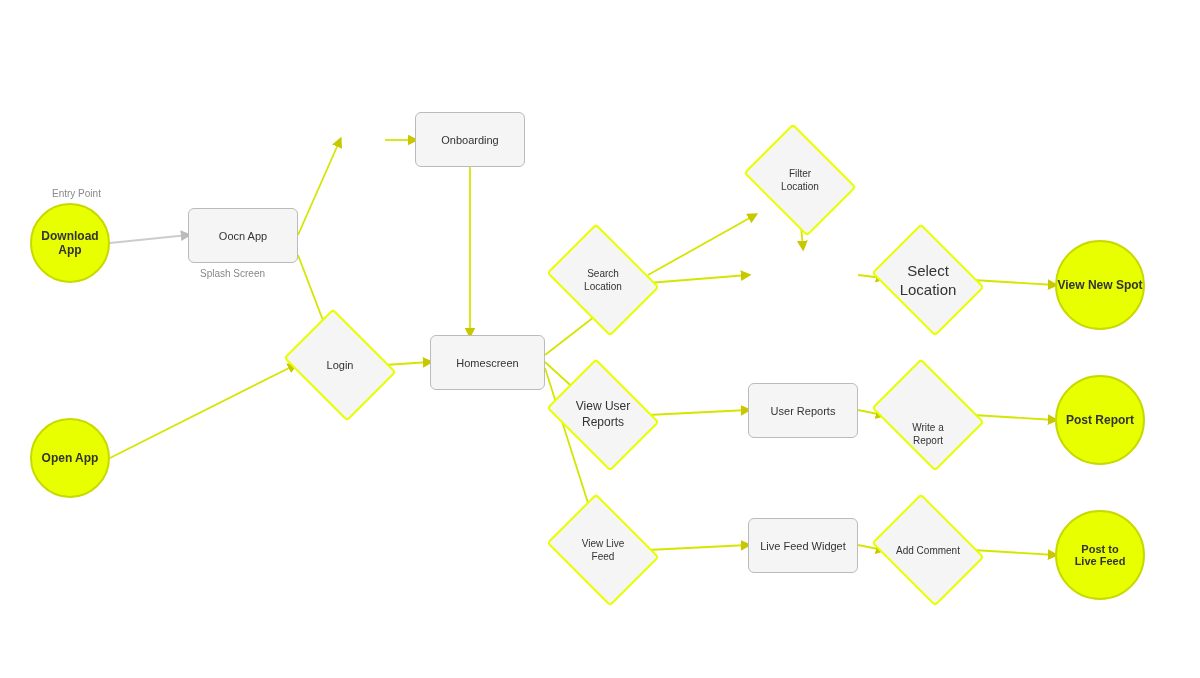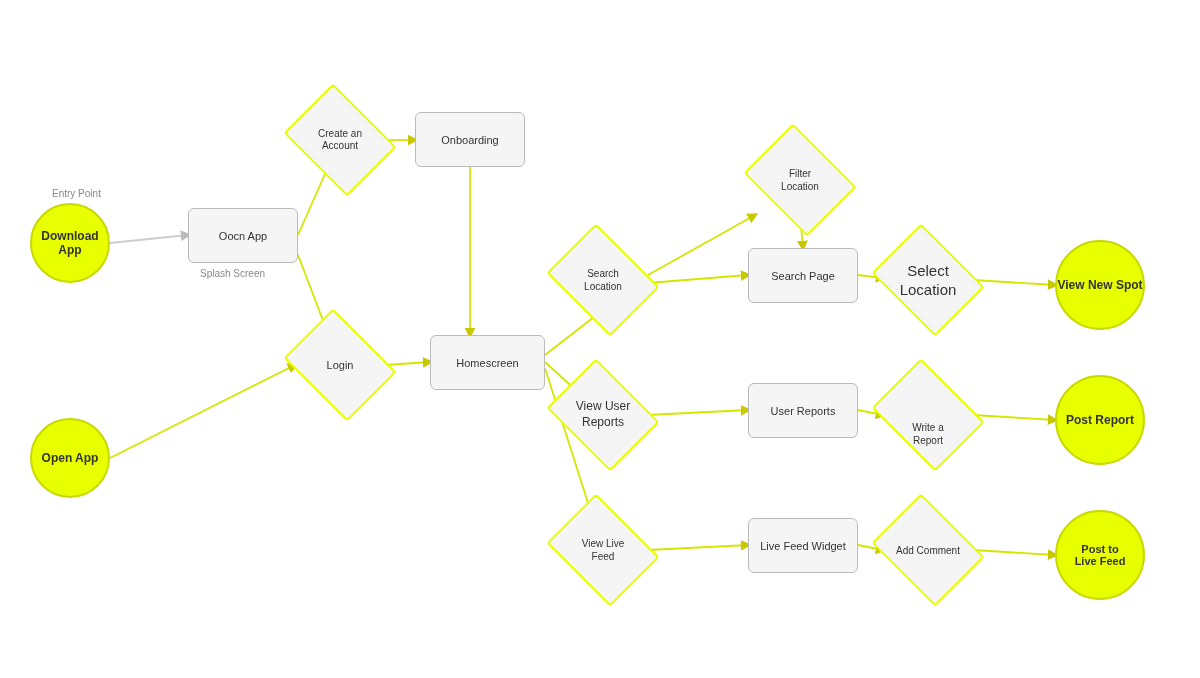--- a/index.html
+++ b/index.html
@@ -117,24 +117,20 @@
   <div class="node circle-node" style="left:30px; top:418px; width:80px; height:80px;">
     <span>Open App</span>
   </div>
 
   <div class="node rect-node" style="left:188px; top:208px; width:110px; height:55px;">
     <span>Oocn App</span>
   </div>
 
   <div class="node entry-label" style="left:200px; top:268px; font-size:10px; color:#888;">Splash Screen</div>
 
-  <div class="node diamond-node" style="left:295px; top:105px; width:90px; height:70px;">
-    <div class="diamond-inner"></div>
-    <span class="diamond-label" style="font-size:10px; line-height:1.2;">Create an<br>Account</span>
-  </div>
 
   <div class="node rect-node" style="left:415px; top:112px; width:110px; height:55px;">
     <span>Onboarding</span>
   </div>
 
   <div class="node diamond-node" style="left:295px; top:330px; width:90px; height:70px;">
     <div class="diamond-inner"></div>
     <span class="diamond-label">Login</span>
   </div>
 
@@ -145,23 +141,20 @@
   <div class="node diamond-node" style="left:558px; top:245px; width:90px; height:70px;">
     <div class="diamond-inner"></div>
     <span class="diamond-label" style="font-size:10px;">Search<br>Location</span>
   </div>
 
   <div class="node diamond-node" style="left:755px; top:145px; width:90px; height:70px;">
     <div class="diamond-inner"></div>
     <span class="diamond-label" style="font-size:10px;">Filter<br>Location</span>
   </div>
 
-  <div class="node rect-node" style="left:748px; top:248px; width:110px; height:55px;">
-    <span>Search Page</span>
-  </div>
 
   <div class="node diamond-node" style="left:883px; top:245px; width:90px; height:70px;">
     <div class="diamond-inner"></div>
     <span class="diamond-label" style="font-size:15px;">Select<br>Location</span>
   </div>
 
   <div class="node circle-node" style="left:1055px; top:240px; width:90px; height:90px;">
     <span>View New Spot</span>
   </div>
 

